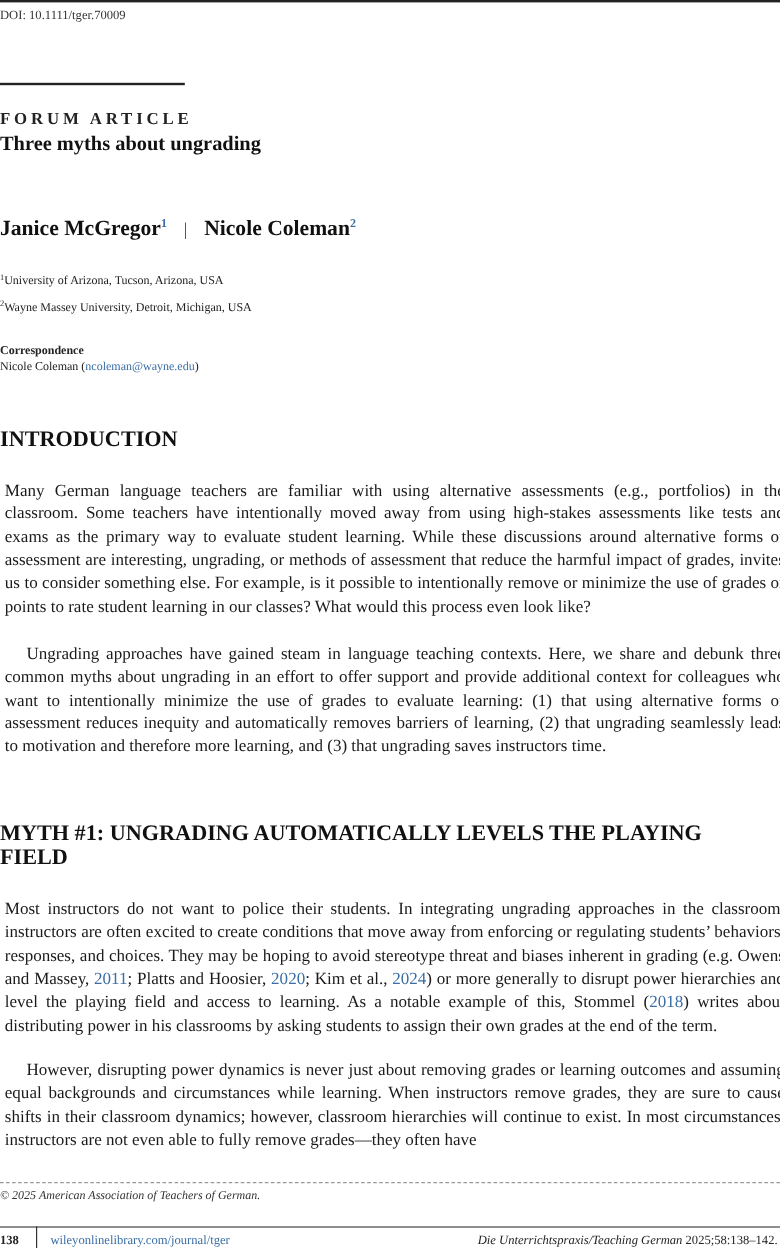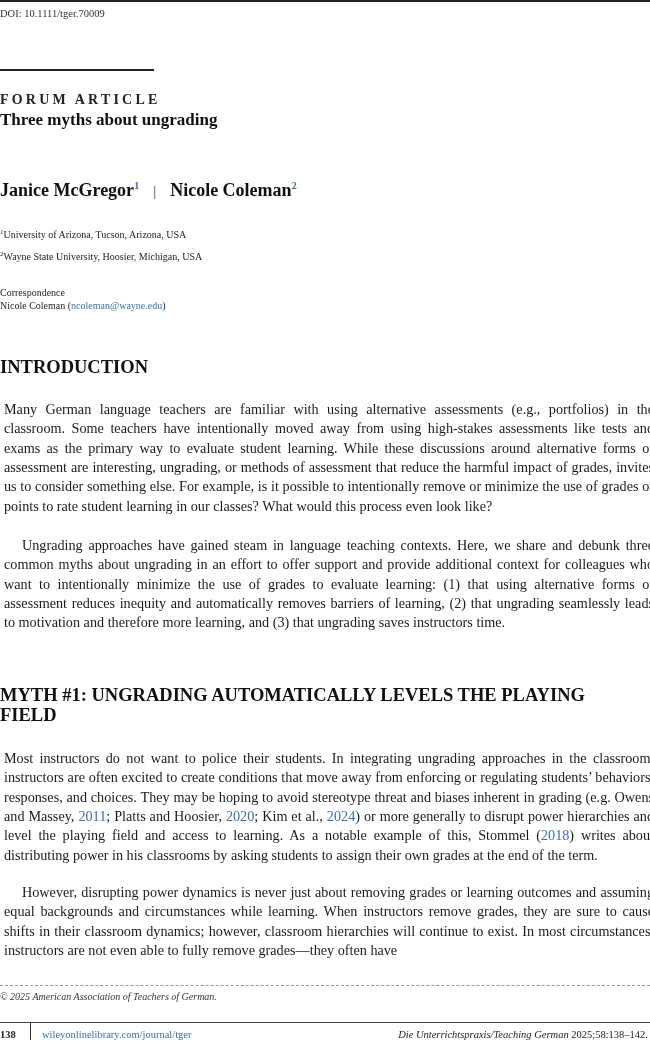--- a/index.html
+++ b/index.html
@@ -13,21 +13,21 @@
       position: absolute; left: 0; top: 46px; font-size: 14px; font-weight: bold;
       letter-spacing: 3.2px; color: #222; margin-top: 46px;
     }
     .article-type-rule { position: absolute; left: 0; top: 69px; width: 154px; height: 2px; background: #222; }
     .title { position: absolute; left: 0; top: 110px; font-size: 17px; font-weight: bold; color: #111; margin: 0; }
     .authors { position: absolute; left: 0; top: 180px; font-size: 18px; font-weight: bold; color: #111; white-space: nowrap; text-align: center; }
     .authors sup { font-size: 10px; color: #3a6ea5; font-weight: bold; vertical-align: 7px; line-height: 0; }
     .authors .sep { font-weight: normal; color: #444; margin: 0 14px 0 14px; font-size: 15px; }
     .affil { position: absolute; left: 0; font-size: 10px; color: #222; }
     .affil sup { font-size: 7px; vertical-align: 4px; line-height: 0; }
-    .corr-label { position: absolute; left: 0; top: 287px; font-size: 10px; font-weight: normal; color: #222; }
+    .corr-label { position: absolute; left: 0; top: 287px; font-size: 10px; font-weight: bold; color: #222; }
     .corr-text { position: absolute; left: 0; top: 300px; font-size: 10px; color: #222; }
     a, .link { color: #3a6ea5; text-decoration: none; }
     h2.section {
       position: absolute; left: 0; margin: 0; font-size: 18.5px; font-weight: bold; color: #111;
       line-height: 20px; width: 640px;
     }
     .para {
       position: absolute; left: 0; width: 650px; margin: 4px;
       font-size: 14.2px; line-height: 19.35px; text-align: justify; color: #1a1a1a;
     }
@@ -52,21 +52,21 @@
 <div class="article-type">FORUM ARTICLE</div>
 <div class="article-type-rule"></div>
 
 <h1 class="title">Three myths about ungrading</h1>
 
 <div class="authors">
   <span>Janice McGregor</span><sup>1</sup><span class="sep">|</span><span>Nicole Coleman</span><sup>2</sup>
 </div>
 
 <div class="affil" style="top:229px"><sup>1</sup><span>University of Arizona, Tucson, Arizona, USA</span></div>
-<div class="affil" style="top:251px"><sup>2</sup><span>Wayne State University, Hoosier, Michigan, USA</span></div>
+<div class="affil" style="top:251px"><sup>2</sup><span>Wayne Massey University, Detroit, Michigan, USA</span></div>
 
 <div class="corr-label">Correspondence</div>
 <div class="corr-text"><span>Nicole Coleman</span><span> (</span><a class="link">ncoleman@wayne.edu</a><span>)</span></div>
 
 <h2 class="section" style="top:357px">INTRODUCTION</h2>
 
 <p class="para" style="top:396px">Many German language teachers are familiar with using alternative assessments (e.g., portfolios) in the classroom. Some teachers have intentionally moved away from using high-stakes assessments like tests and exams as the primary way to evaluate student learning. While these discussions around alternative forms of assessment are interesting, ungrading, or methods of assessment that reduce the harmful impact of grades, invites us to consider something else. For example, is it possible to inten­tionally remove or minimize the use of grades or points to rate student learning in our classes? What would this process even look like?</p>
 <p class="para indent" style="top:532px">Ungrading approaches have gained steam in language teaching contexts. Here, we share and debunk three common myths about ungrading in an effort to offer support and provide additional context for colleagues who want to intentionally minimize the use of grades to evaluate learning: (1) that using alternative forms of assessment reduces inequity and automatically removes barriers of learning, (2) that ungrading seamlessly leads to motivation and therefore more learning, and (3) that ungrading saves instructors time.</p>
 
 <h2 class="section" style="top:685px">MYTH #1: UNGRADING AUTOMATICALLY LEVELS THE PLAYING FIELD</h2>

